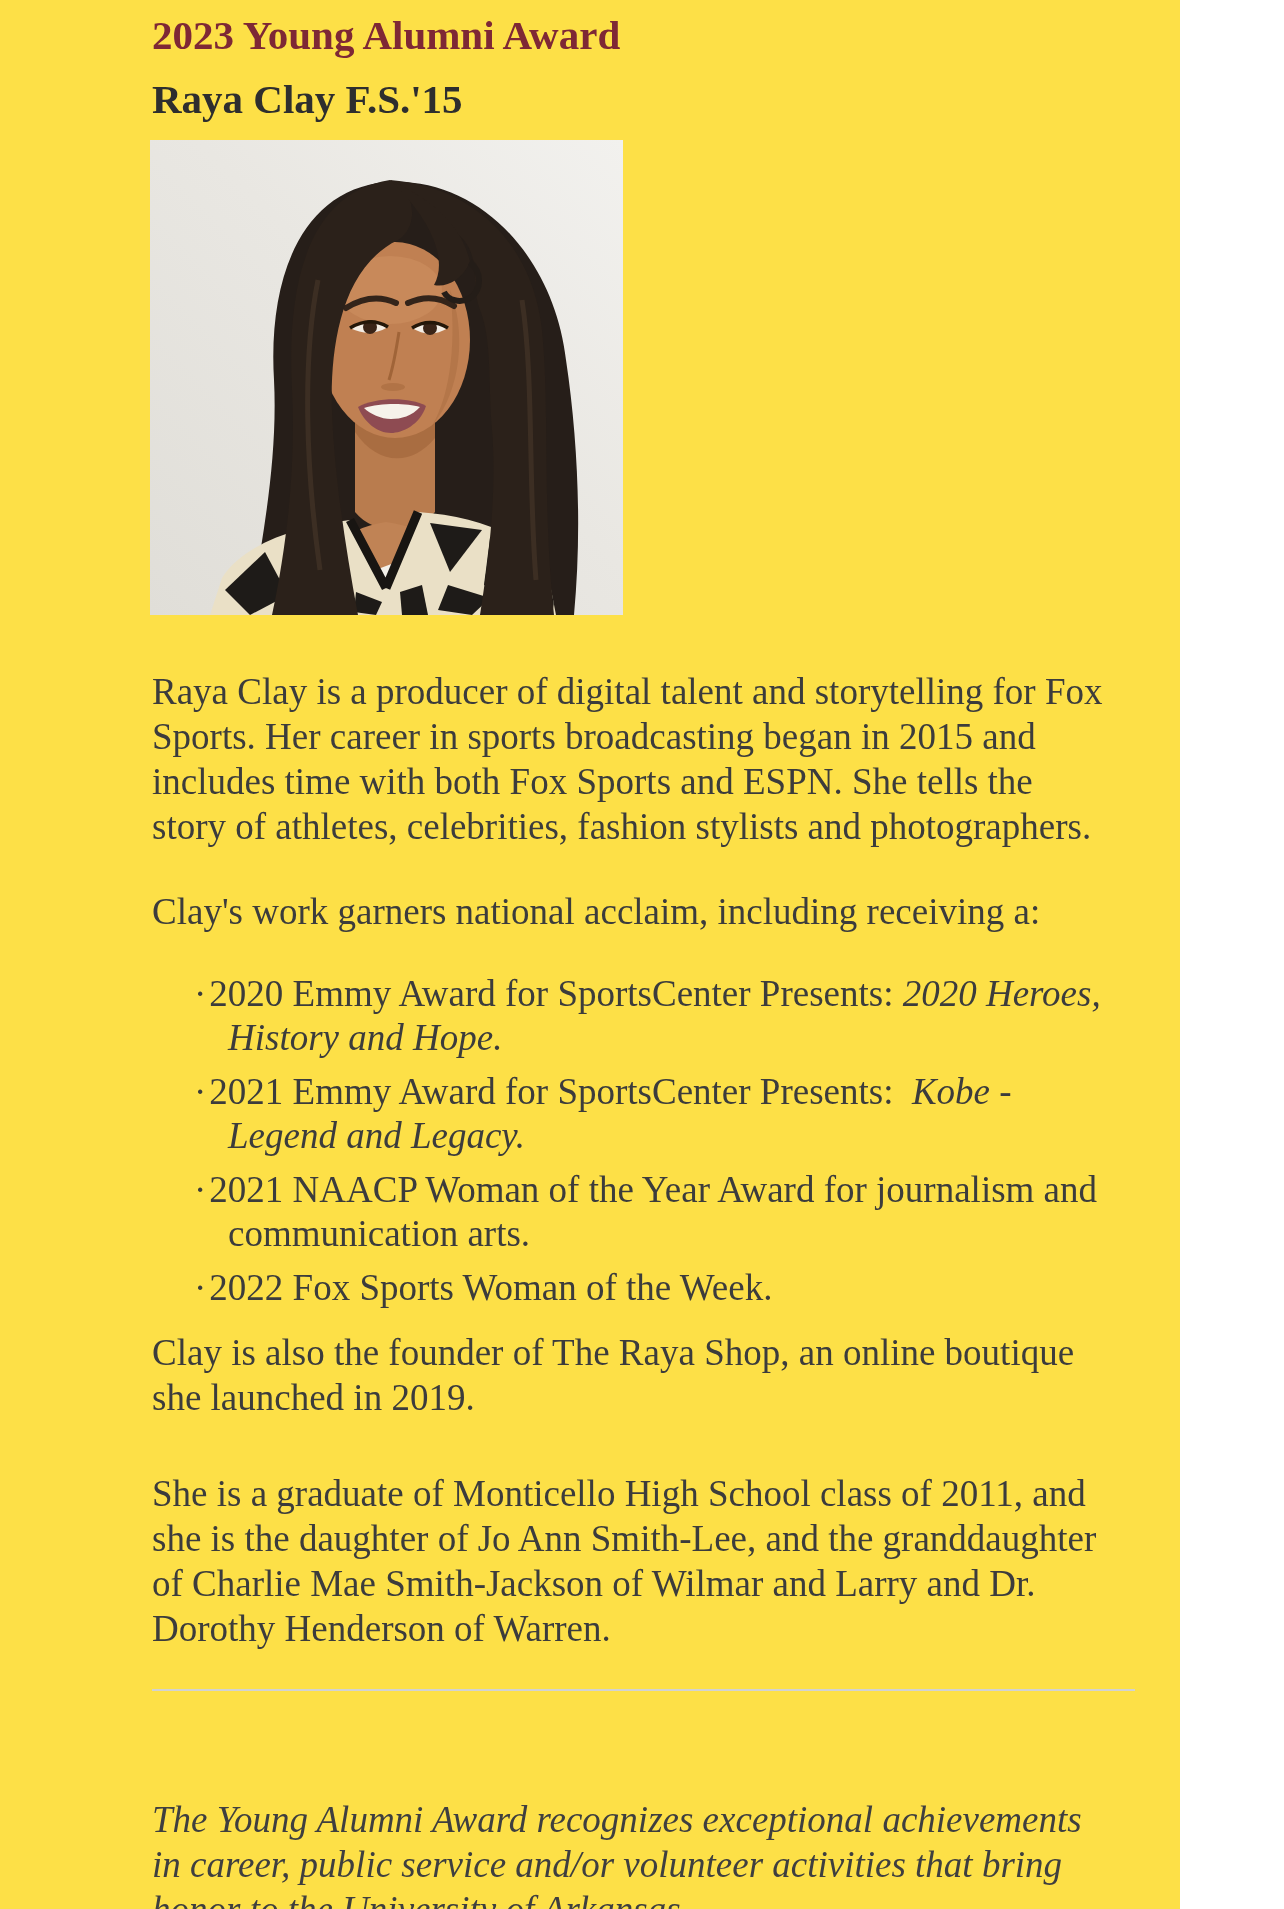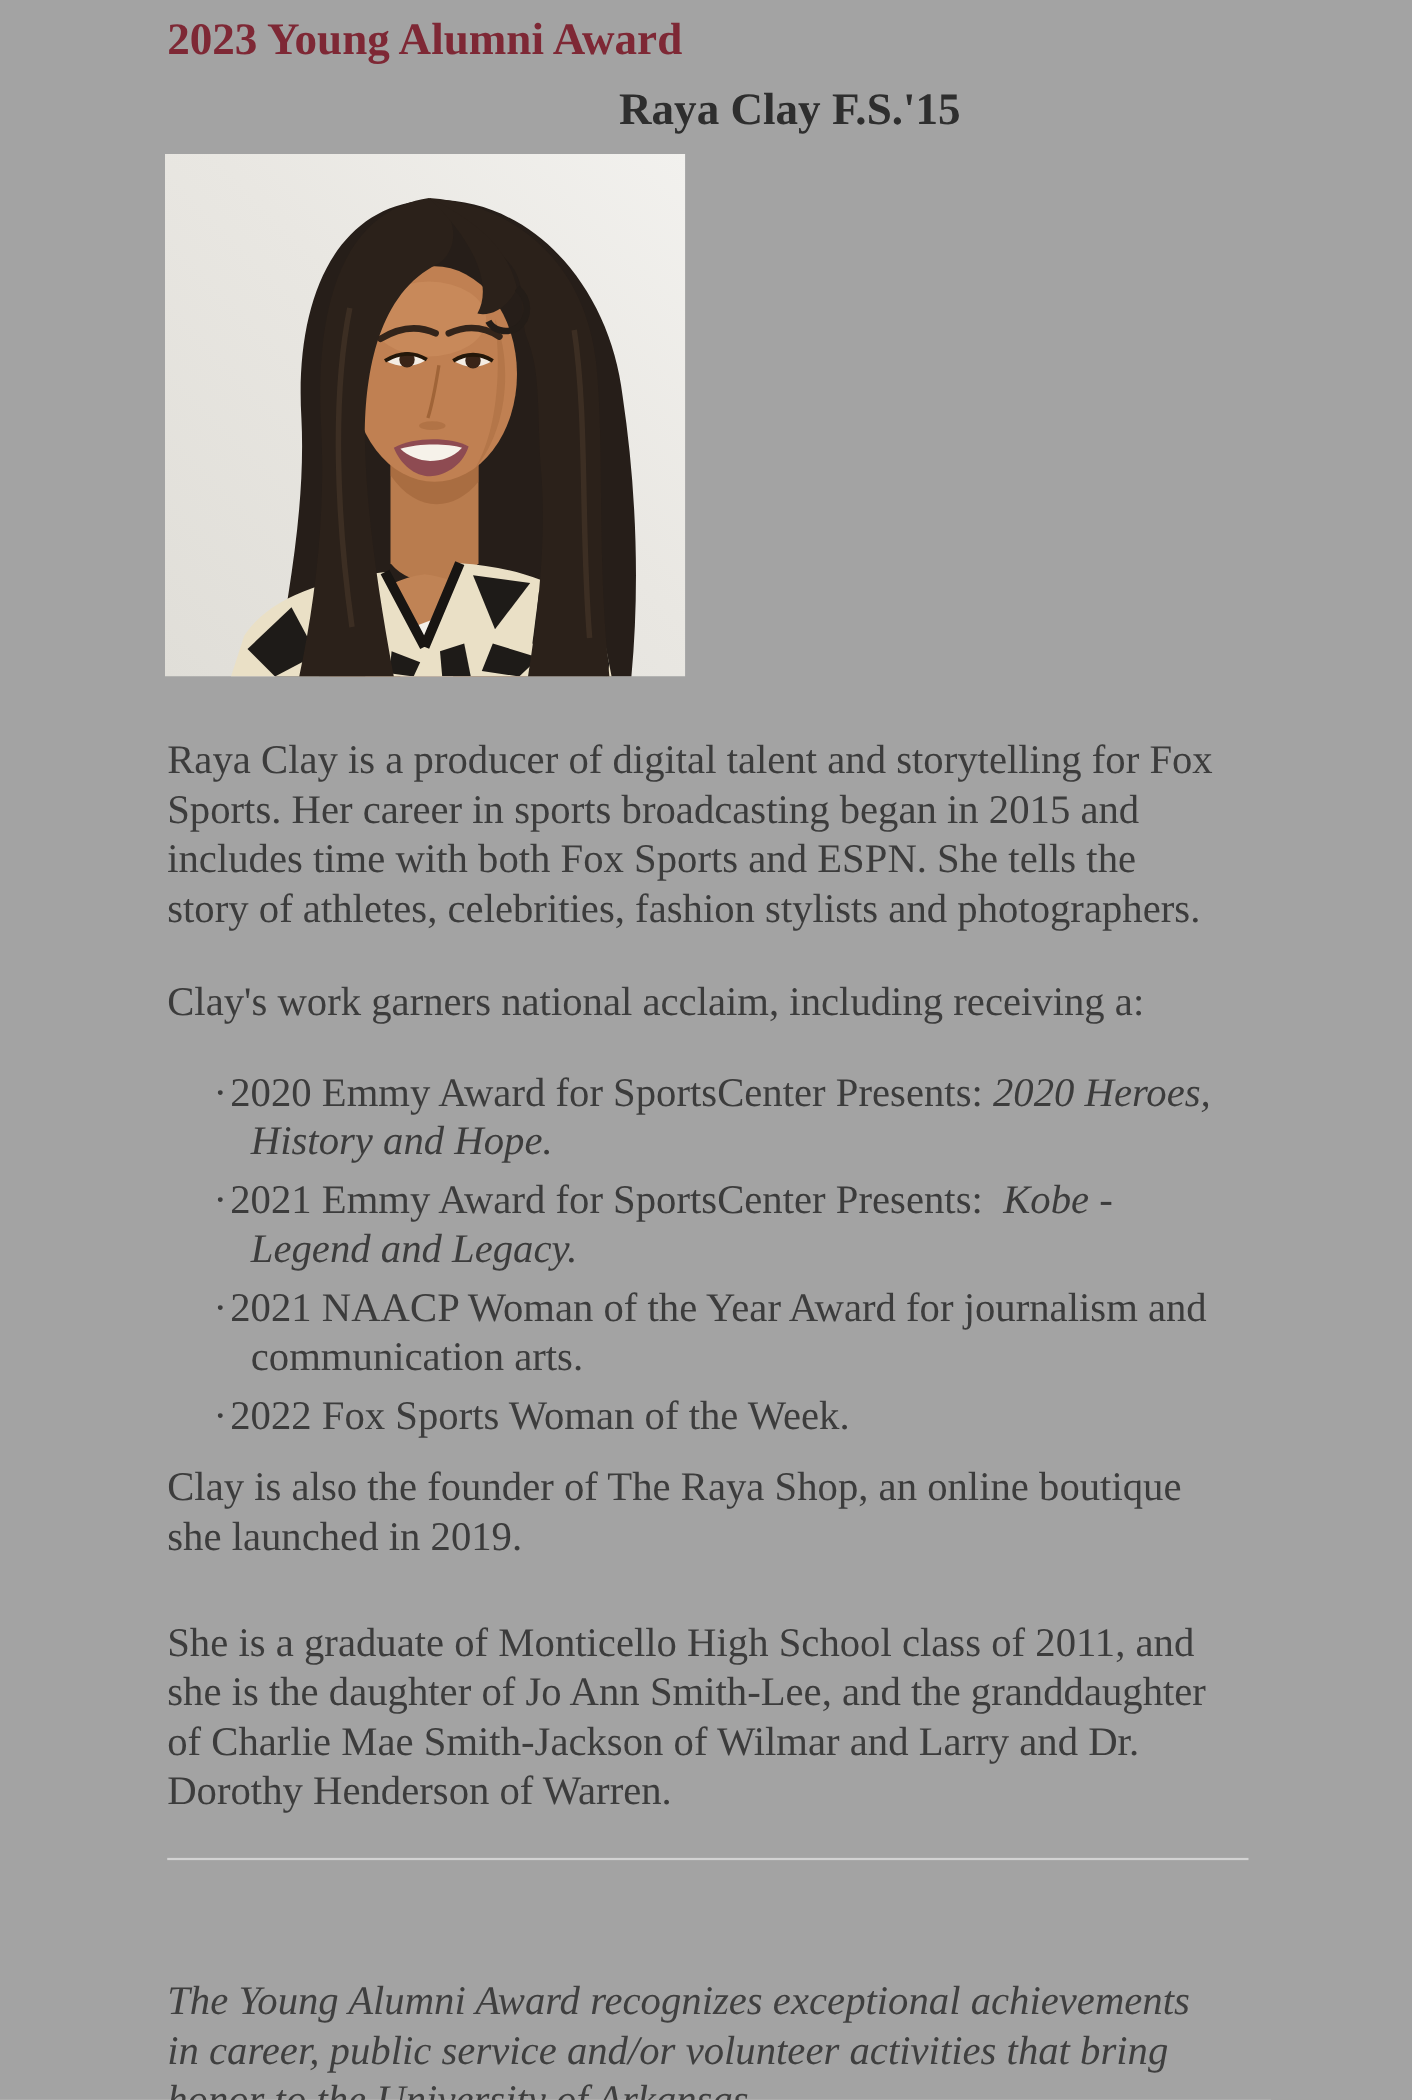--- a/index.html
+++ b/index.html
@@ -1,38 +1,37 @@
 <!DOCTYPE html>
 <html><head>
 <meta charset="utf-8">
 <style>
   html, body { margin: 0; padding: 0; background: #ffffff; }
   .page {
     position: relative;
-    width: 1284px;
+    width: 1180px;
     height: 1909px;
-    background: #a3a3a3;
+    background: #fde047;
     font-family: "Liberation Serif", "DejaVu Serif", serif;
     color: #3c3c3c;
     overflow: hidden;
   }
   .title {
     margin: 12px 0 0 152px;
     font-size: 41px;
     line-height: 46px;
     font-weight: bold;
     color: #7e2835;
   }
   .subtitle {
     margin: 18px 0 0 152px;
     font-size: 41px;
     line-height: 46px;
     font-weight: bold;
     color: #2e2e2e;
-    text-align: center;
   }
   .portrait {
     margin: 18px 0 0 150px;
     width: 473px;
     height: 475px;
     padding: 0;
   }
   .portrait svg { display: block; width: 473px; height: 475px; }
   p.body-text {
     margin: 0 0 0 152px;

